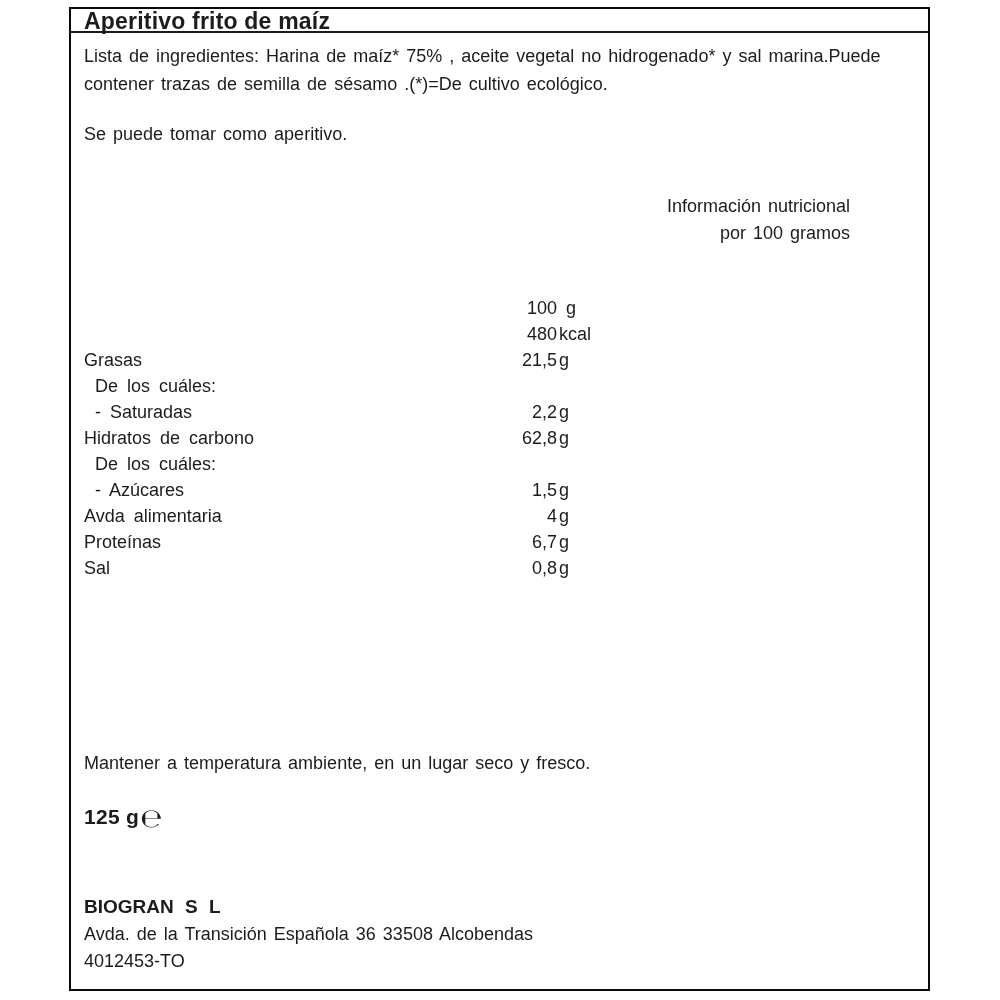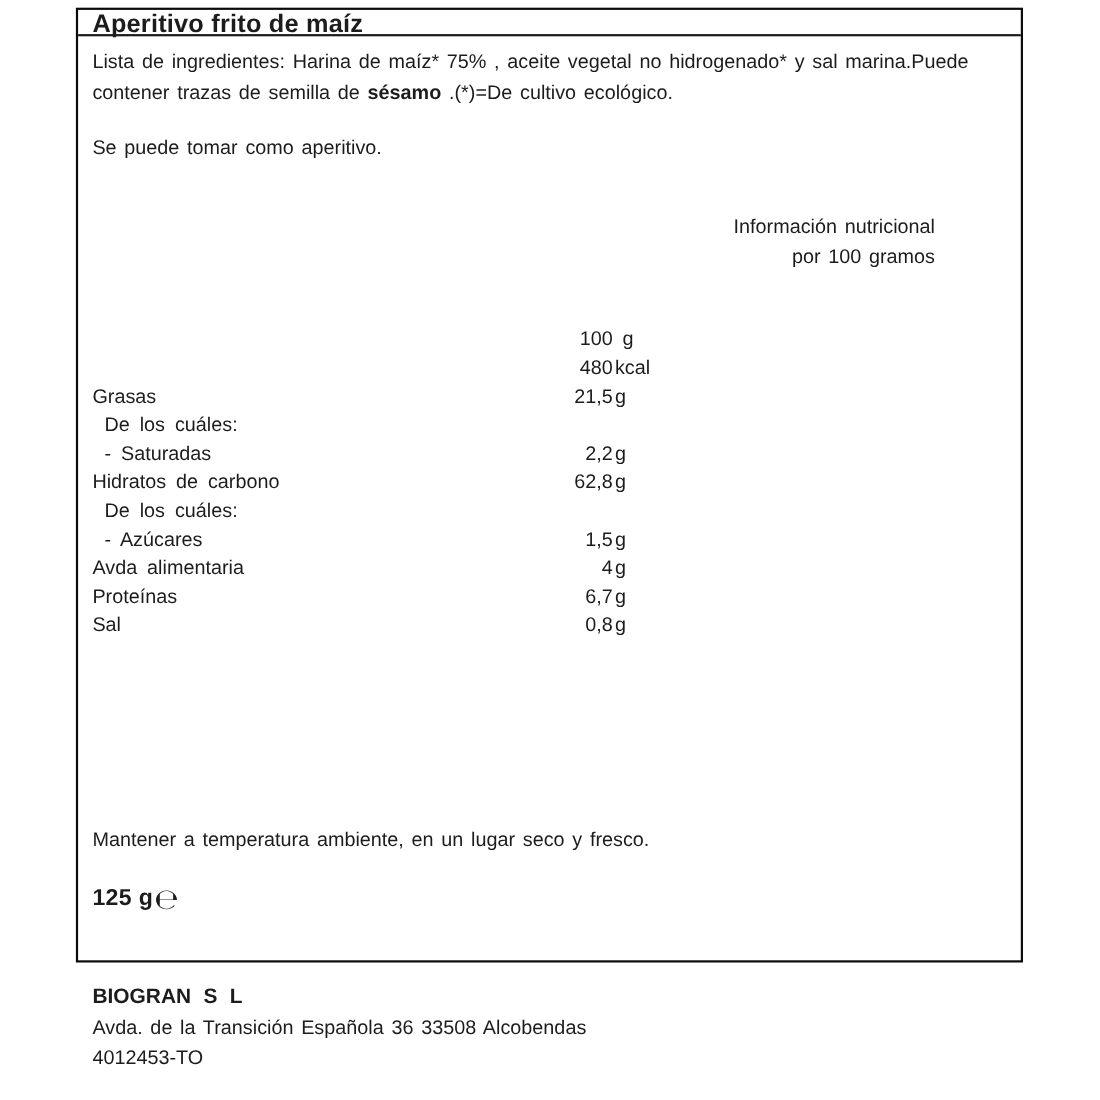--- a/index.html
+++ b/index.html
@@ -2,36 +2,36 @@
 <html><head>
 <meta charset="utf-8">
 <style>
   html,body{margin:0;padding:0;}
   body{
     width:1000px;height:1000px;position:relative;background:#ffffff;
     font-family:"Liberation Sans","DejaVu Sans",sans-serif;color:#1c1c1c;
     overflow:hidden;
   }
   .label-box{
-    position:absolute;left:69px;top:7px;width:861px;height:868px;
+    position:absolute;left:69px;top:7px;width:861px;height:984px;
     border:2px solid #0a0a0a;box-sizing:border-box;background:#ffffff;
   }
   .title-row{
     position:absolute;top:0;left:0;right:0;height:22px;
     border-bottom:2px solid #1a1a1a;
   }
   .title{
     position:absolute;left:13px;top:0;font-size:23px;font-weight:700;
     line-height:24px;letter-spacing:.2px;white-space:nowrap;
   }
   .ingredients{
     position:absolute;top:34px;left:13px;width:832px;
     font-size:18px;line-height:27.5px;word-spacing:2px;
   }
-  .ingredients b{font-weight:700;margin-top:16px;}
+  .ingredients b{font-weight:400;margin-top:16px;}
   .serving{
     position:absolute;top:115px;left:13px;font-size:18px;word-spacing:2px;
   }
   .nut-heading{
     position:absolute;top:184px;left:179px;width:600px;
     text-align:right;font-size:18px;line-height:27px;word-spacing:2px;
   }
   .ntable{position:absolute;top:289px;left:0;right:0;}
   .nrow{position:relative;height:26px;font-size:18px;text-decoration:underline;}
   .nrow .lbl{position:absolute;left:13px;top:0;word-spacing:4px;white-space:nowrap;}

